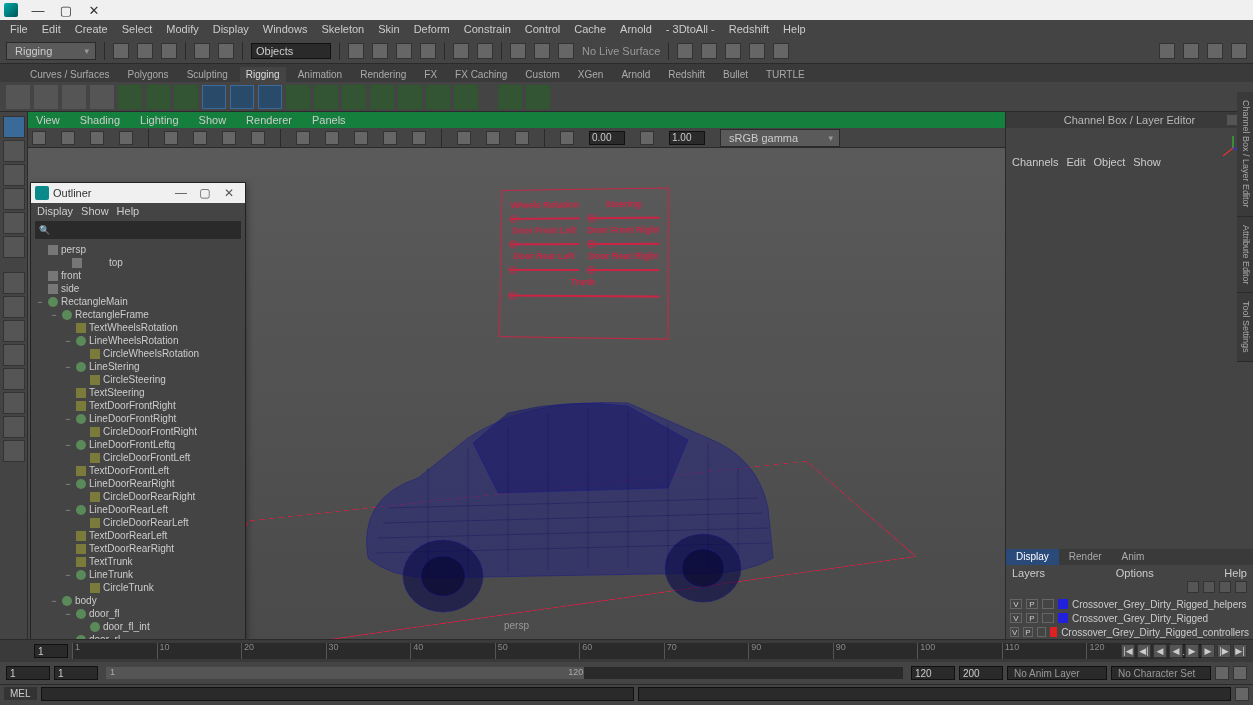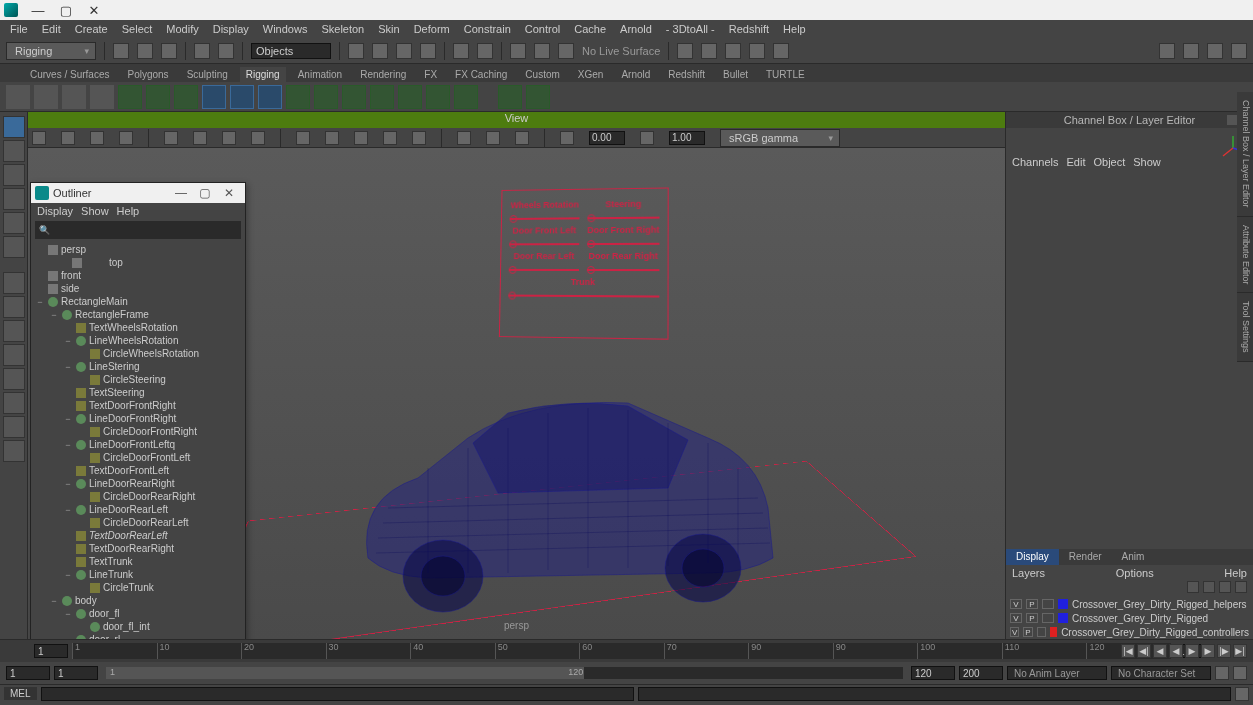--- a/index.html
+++ b/index.html
@@ -38,21 +38,21 @@
 .mainarea { display: flex; height: 527px; }
 
 
 .toolbox { width: 28px; background: #444; display: flex; flex-direction: column; align-items: center; padding-top: 4px; gap: 2px; border-right: 1px solid #2a2a2a;}
 .tool { width: 22px; height: 22px; background: #555; border: 1px solid #333; }
 .tool.sel { background: #3a6a9a; }
 .toolgap { height: 10px; }
 
 
 .viewport-wrap { flex: 1; display: flex; flex-direction: column; background: #5a5a5a; position: relative; }
-.panelmenu { height: 16px; background: #4d7c0f; display: flex; align-items: center; padding: 0 8px; gap: 20px; flex-direction: column; }
+.panelmenu { height: 16px; background: #15803d; display: flex; align-items: center; padding: 0 8px; gap: 20px; }
 .panelmenu span { font-size: 11px; color: #ccc; }
 .paneltoolbar { height: 20px; background: #444; display: flex; align-items: center; padding: 0 4px; gap: 15px; border-bottom: 1px solid #2a2a2a;}
 .ptIcon { width: 14px; height: 14px; background: #666; border: 1px solid #333; }
 .numfield { background: #2a2a2a; border: 1px solid #111; width: 36px; height: 14px; color: #ccc; padding: 0 2px; font-size: 10px; display:flex; align-items:center;}
 
 .viewport { flex: 1; position: relative; background: linear-gradient(#5a5a5a,#4a4a4a); overflow: hidden; }
 .viewport .camlabel { position: absolute; bottom: 8px; left: 50%; transform: translateX(-50%); color: #999; font-size: 10px; }
 
 
 .outliner { position: absolute; left: 2px; top: 34px; width: 216px; height: 490px; background: #444; border: 1px solid #222; box-shadow: 2px 2px 6px rgba(0,0,0,.3); z-index: 10; display: flex; flex-direction: column;}
@@ -472,21 +472,21 @@
             <div class="node" style="padding-left: 32px;">
               <span class="exp">−</span>
               <span class="nicon xf"></span>
               <span class="nl">LineDoorRearLeft</span>
             </div>
             <div class="node" style="padding-left: 46px;">
               <span class="exp"></span>
               <span class="nicon cv"></span>
               <span class="nl">CircleDoorRearLeft</span>
             </div>
-            <div class="node" style="padding-left: 32px; font-style: italic;">
+            <div class="node" style="padding-left: 32px;">
               <span class="exp"></span>
               <span class="nicon cv"></span>
               <span class="nl">TextDoorRearLeft</span>
             </div>
             <div class="node" style="padding-left: 32px;">
               <span class="exp"></span>
               <span class="nicon cv"></span>
               <span class="nl">TextDoorRearRight</span>
             </div>
             <div class="node" style="padding-left: 32px;">

